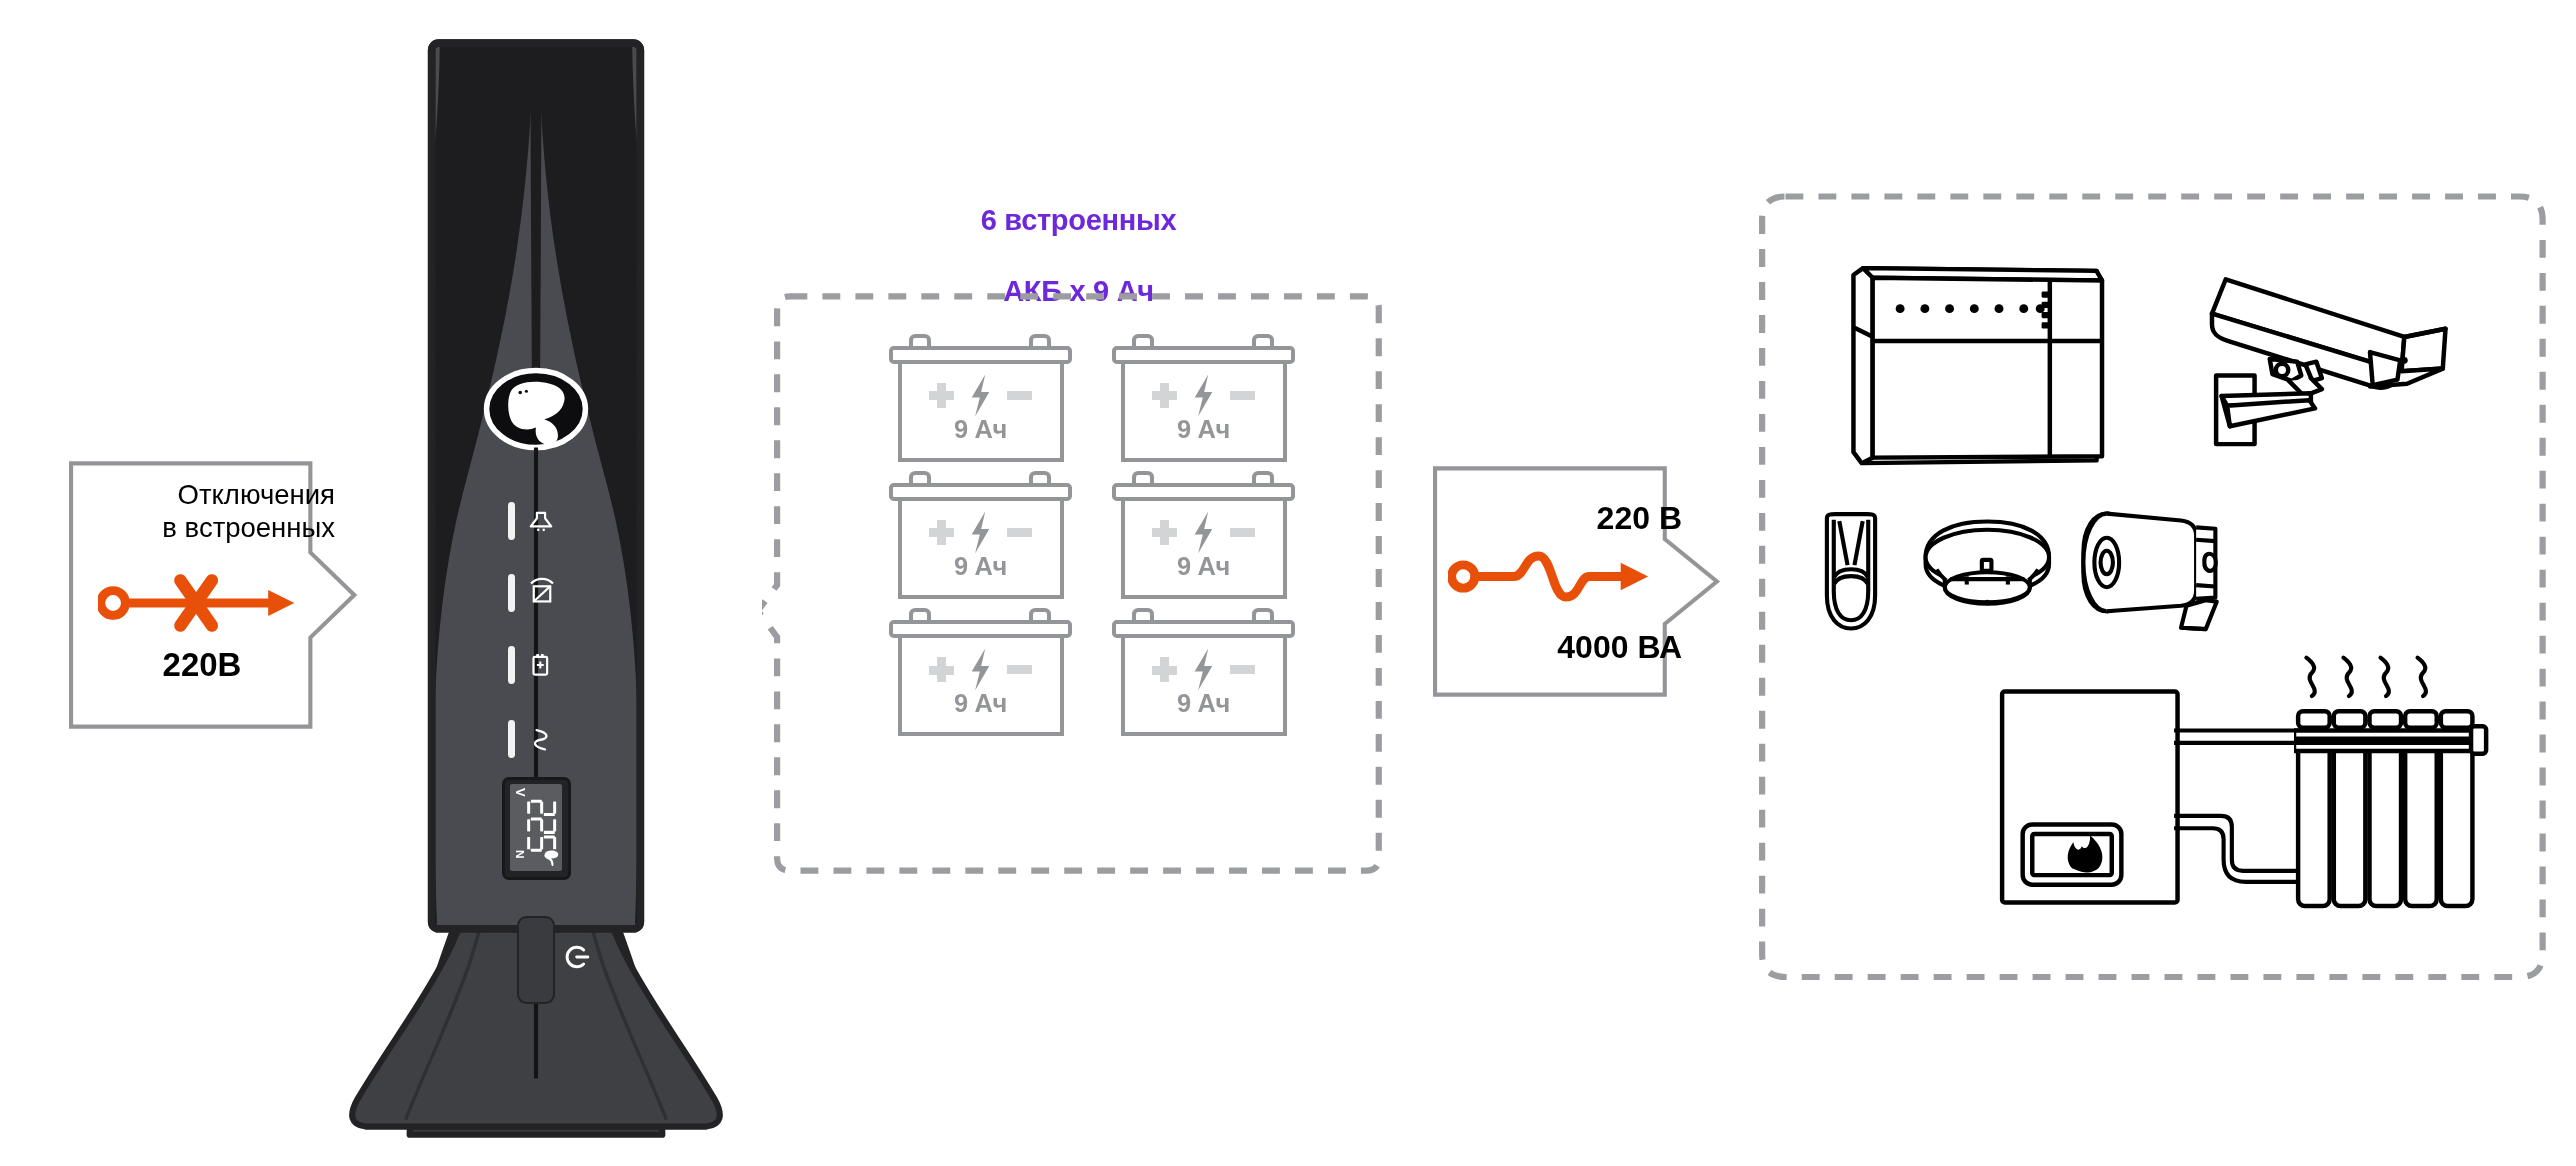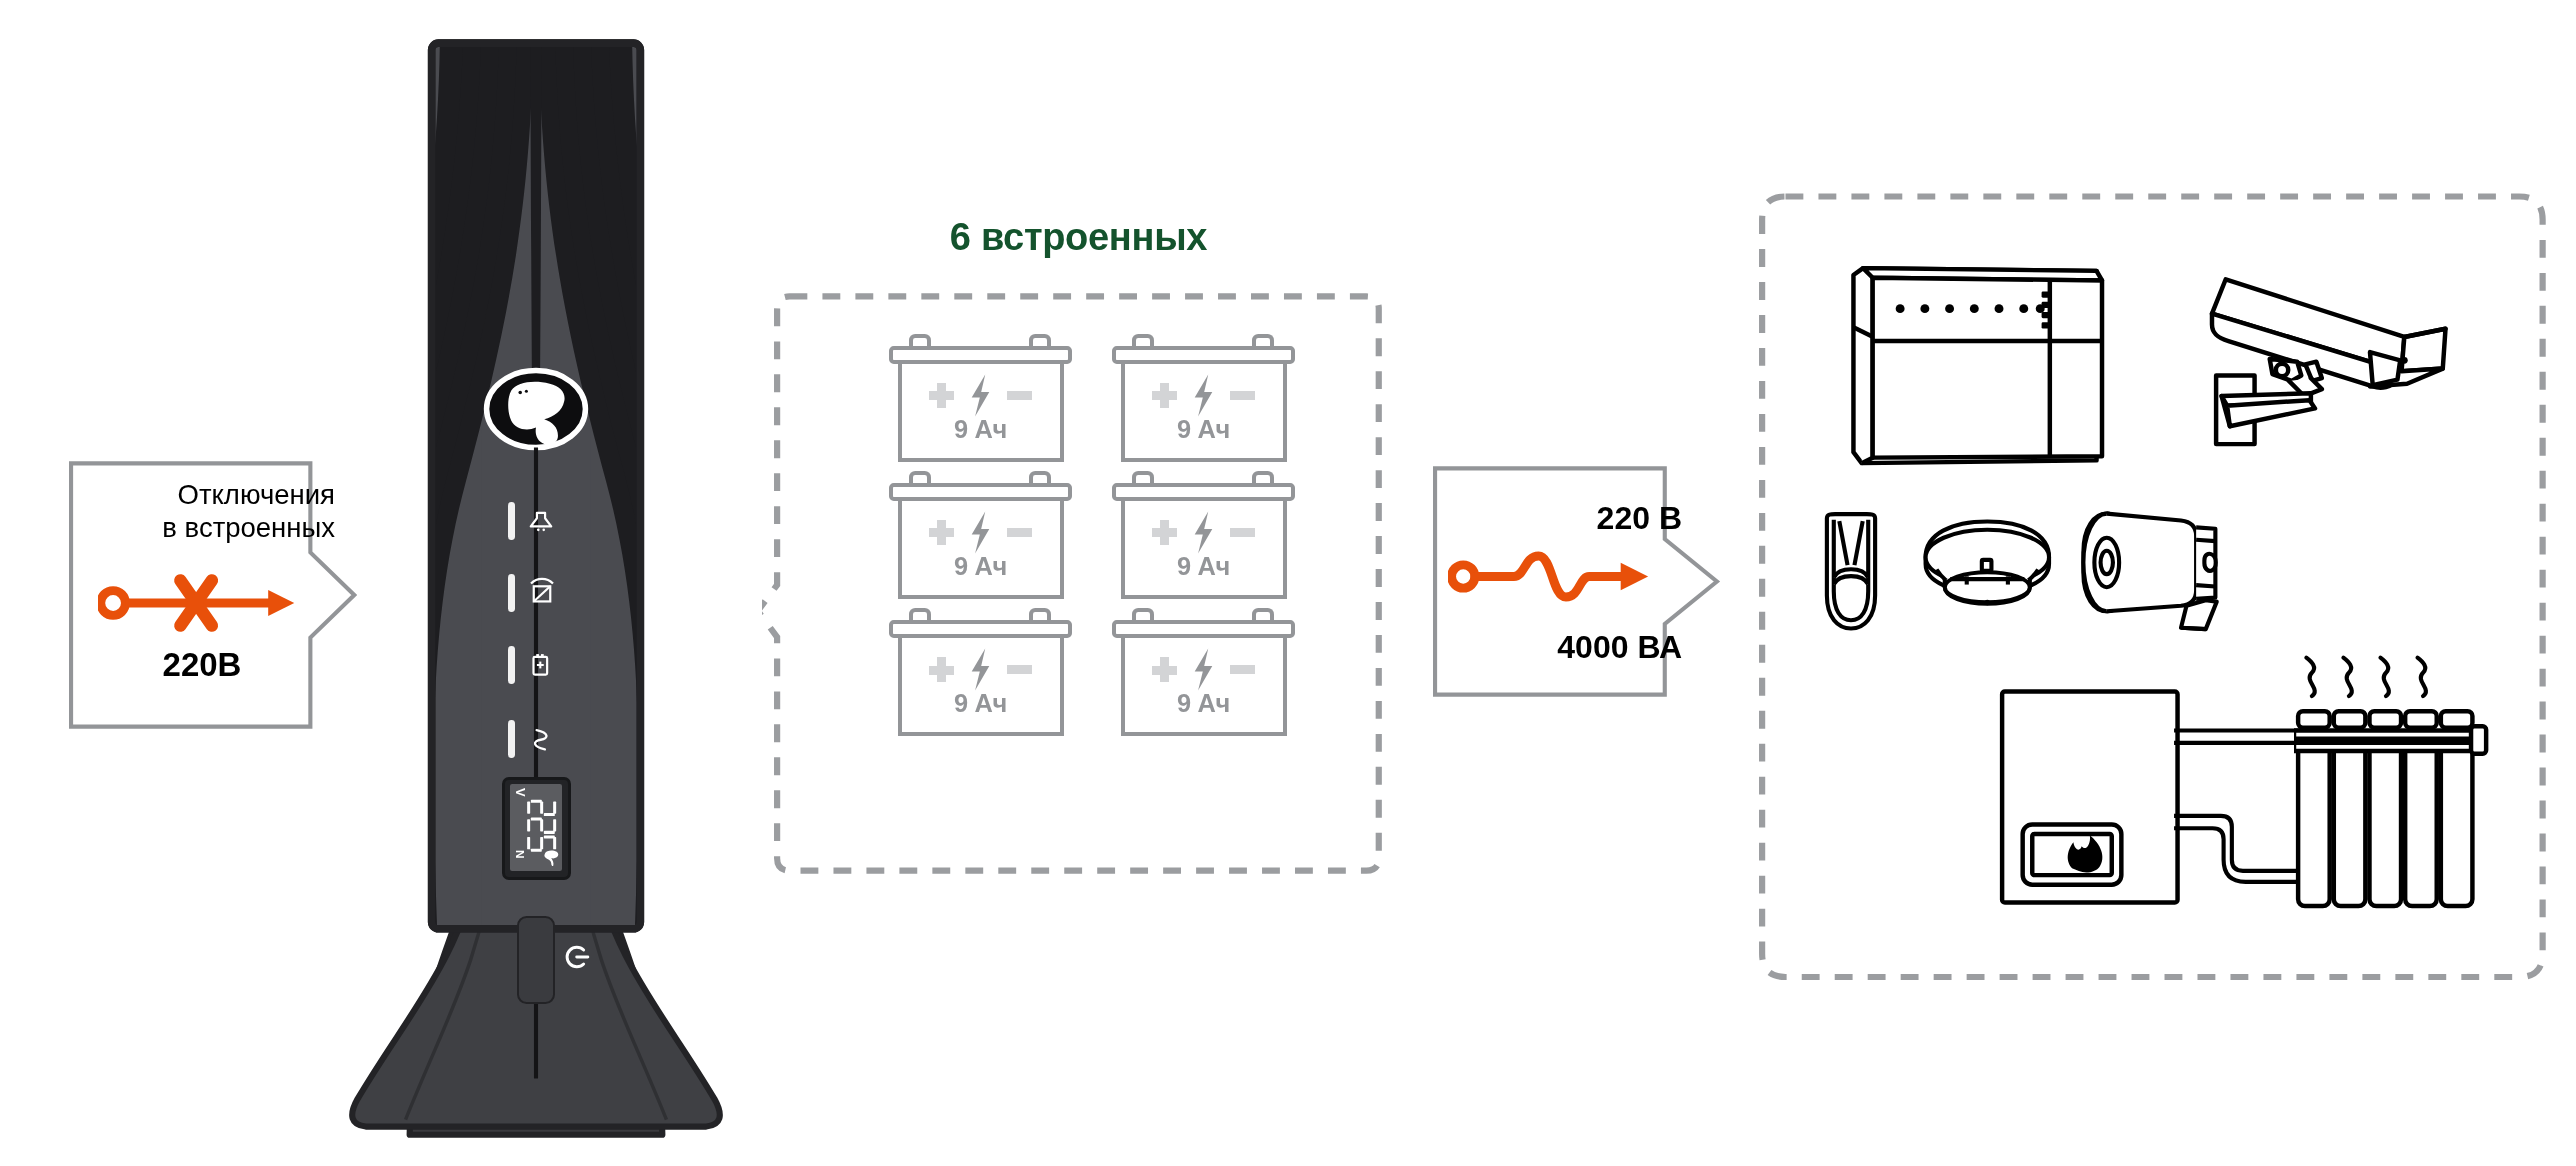--- a/index.html
+++ b/index.html
@@ -47,23 +47,23 @@
   }
   .lbl-out {
     font-size: 32px;
     font-weight: 700;
   }
 
   
   .sect-title {
     position: absolute;
     text-align: center;
-    color: #14532d;
+    color: #6d28d9;
     font-weight: 700;
-    font-size: 38px;
+    font-size: 29px;
     line-height: 1.22;
     white-space: pre-line;
     letter-spacing: -0.3px;
   }
 
   
   .dashbox { position: absolute; }
 
   
   .batt-grid {
@@ -340,20 +340,21 @@
     <svg class="abs" style="left:285px; top:913px;" width="32" height="32" viewBox="0 0 46 46">
       <g transform="rotate(90 23 23)">
         <path d="M13 12 A 14 14 0 1 0 33 12" fill="none" stroke="#ffffff" stroke-width="4.2" stroke-linecap="round"></path>
         <line x1="23" y1="6" x2="23" y2="22" stroke="#ffffff" stroke-width="4.2" stroke-linecap="round"></line>
       </g>
     </svg>
   </div>
 
   <div class="sect-title" style="left:838px; top:168px; width:481px;">
     <div>6 встроенных</div>
+    <div>АКБ x 9 Ач</div>
   </div>
 
   <div class="dashbox" style="left:762px; top:288px; width:625px; height:591px;">
     <svg width="625" height="591" viewBox="0 0 910 860">
       <path d="M40 12 H880 Q898 12 898 30 V830 Q898 848 880 848 H40 Q22 848 22 830
                V508 L-6 470 L22 432 V30 Q22 12 40 12 Z" fill="none" stroke="#9b9da0" stroke-width="9" stroke-dasharray="26 22" stroke-linecap="butt"></path>
     </svg>
   </div>
 
   <div class="batt-grid" style="left:888px; top:334px;">

